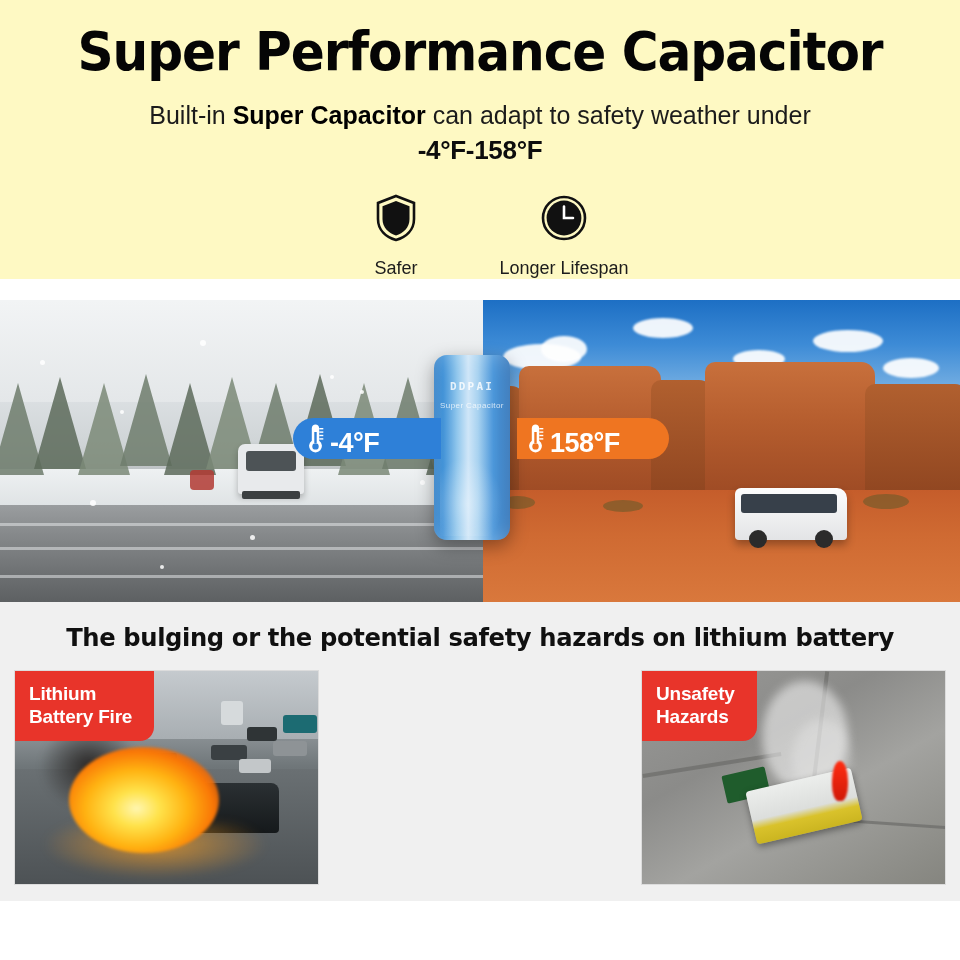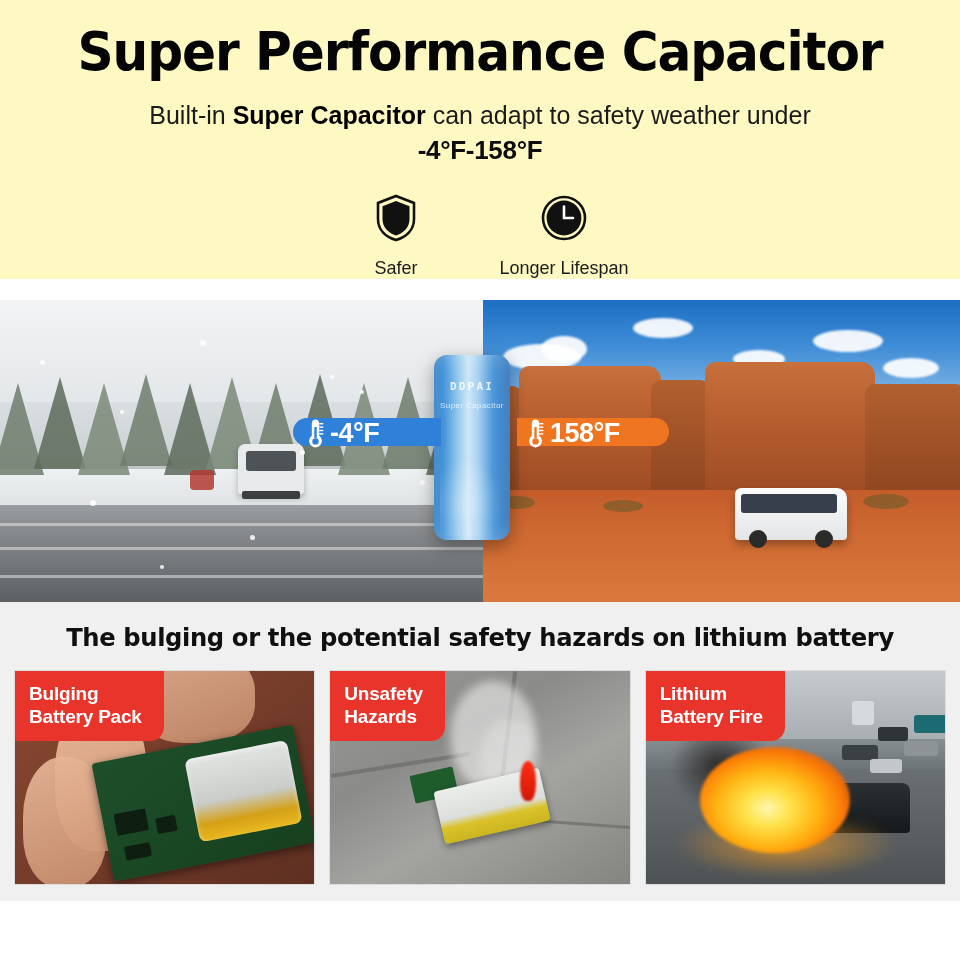--- a/index.html
+++ b/index.html
@@ -227,22 +227,22 @@
     text-align:center;
     color:rgba(255,255,255,.75);
     font-size:8px;
     letter-spacing:.4px;
   }
 
   
   .badge {
     position: absolute;
     display: flex;
-    align-items: flex-start;
-    height: 28px;
+    align-items: flex-end;
+    height: 41px;
     z-index: 6;
     color: #fff;
     font-weight: 700;
   }
   .badge-cold {
     left: 293px;
     top: 118px;
     width: 148px;
     background: #2e80d8;
     border-radius: 22px 0 0 22px;
@@ -525,59 +525,46 @@
   </div>
 
 </div>
 
 <div class="hazard-section">
 
   <div class="hazard-title">The bulging or the potential safety hazards on lithium battery</div>
 
   <div class="hazard-grid">
 
-    <div class="hazard-card ph-bulge">
-      <div class="finger" style="left:40px; top:30px;  width:92px; height:150px;"></div>
-      <div class="finger" style="left:8px;  top:86px;  width:84px; height:130px; opacity:.92;"></div>
-      <div class="finger" style="left:120px;top:-24px; width:120px;height:96px; opacity:.85;"></div>
-      <div class="pcb">
-        <div class="chip" style="left:12px; top:54px; width:32px; height:22px;"></div>
-        <div class="chip" style="left:52px; top:66px; width:20px; height:16px;"></div>
-        <div class="chip" style="left:16px; top:88px; width:26px; height:14px;"></div>
-        <div class="cell"></div>
-      </div>
-      <div class="hazard-label">Bulging
-Battery Pack</div>
-    </div>
-
-    <div class="hazard-card ph-hazard">
-      <div class="concrete-crack" style="left:0;   top:92px;  width:140px; height:4px; transform:rotate(-9deg);"></div>
-      <div class="concrete-crack" style="left:176px;top:0;    width:4px;   height:118px; transform:rotate(7deg);"></div>
-      <div class="concrete-crack" style="left:150px;top:150px;width:160px; height:3px; transform:rotate(4deg);"></div>
-      <div class="smoke" style="left:120px; top:10px; width:86px; height:110px;"></div>
-      <div class="smoke" style="left:150px; top:48px; width:60px; height:80px; opacity:.45;"></div>
-      <div class="pouch-pcb"></div>
-      <div class="pouch"></div>
-      <div class="flame-red"></div>
-      <div class="hazard-label">Unsafety
-Hazards</div>
-    </div>
 
     <div class="hazard-card ph-fire">
       <div class="hw-sky"></div>
       <div class="hw-road"></div>
       <div class="hw-car" style="left:196px; top:74px;  width:36px; height:15px;"></div>
       <div class="hw-car" style="left:232px; top:56px;  width:30px; height:14px; background:#2f3436;"></div>
       <div class="hw-car" style="left:258px; top:70px;  width:34px; height:15px; background:#8e9396;"></div>
       <div class="hw-car" style="left:224px; top:88px;  width:32px; height:14px; background:#c3c7c9;"></div>
       <div class="hw-car" style="left:268px; top:44px;  width:34px; height:18px; background:#1c6b72;"></div>
       <div class="hw-car" style="left:120px; top:82px;  width:42px; height:16px; background:#5a6063;"></div>
       <div class="hw-car" style="left:206px; top:30px;  width:22px; height:24px; background:#d6dadc;"></div>
       <div class="dark-smoke"></div>
       <div class="burn-car"></div>
       <div class="fire-glow"></div>
       <div class="fireball"></div>
       <div class="hazard-label">Lithium
 Battery Fire</div>
     </div>
 
+    <div class="hazard-card ph-hazard">
+      <div class="concrete-crack" style="left:0;   top:92px;  width:140px; height:4px; transform:rotate(-9deg);"></div>
+      <div class="concrete-crack" style="left:176px;top:0;    width:4px;   height:118px; transform:rotate(7deg);"></div>
+      <div class="concrete-crack" style="left:150px;top:150px;width:160px; height:3px; transform:rotate(4deg);"></div>
+      <div class="smoke" style="left:120px; top:10px; width:86px; height:110px;"></div>
+      <div class="smoke" style="left:150px; top:48px; width:60px; height:80px; opacity:.45;"></div>
+      <div class="pouch-pcb"></div>
+      <div class="pouch"></div>
+      <div class="flame-red"></div>
+      <div class="hazard-label">Unsafety
+Hazards</div>
+    </div>
+
   </div>
 </div>
 
 </body></html>

